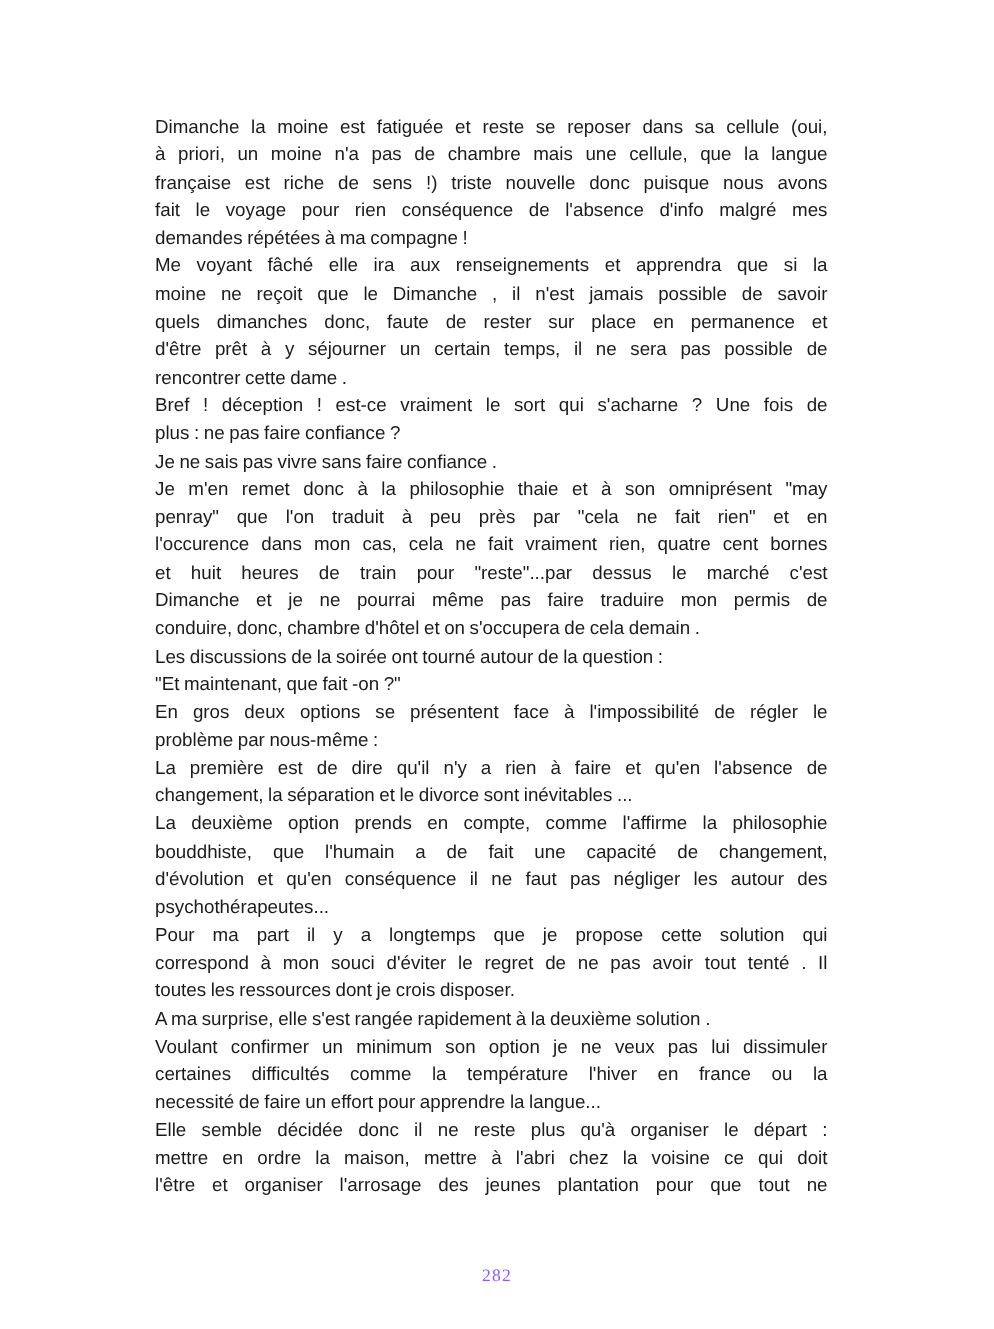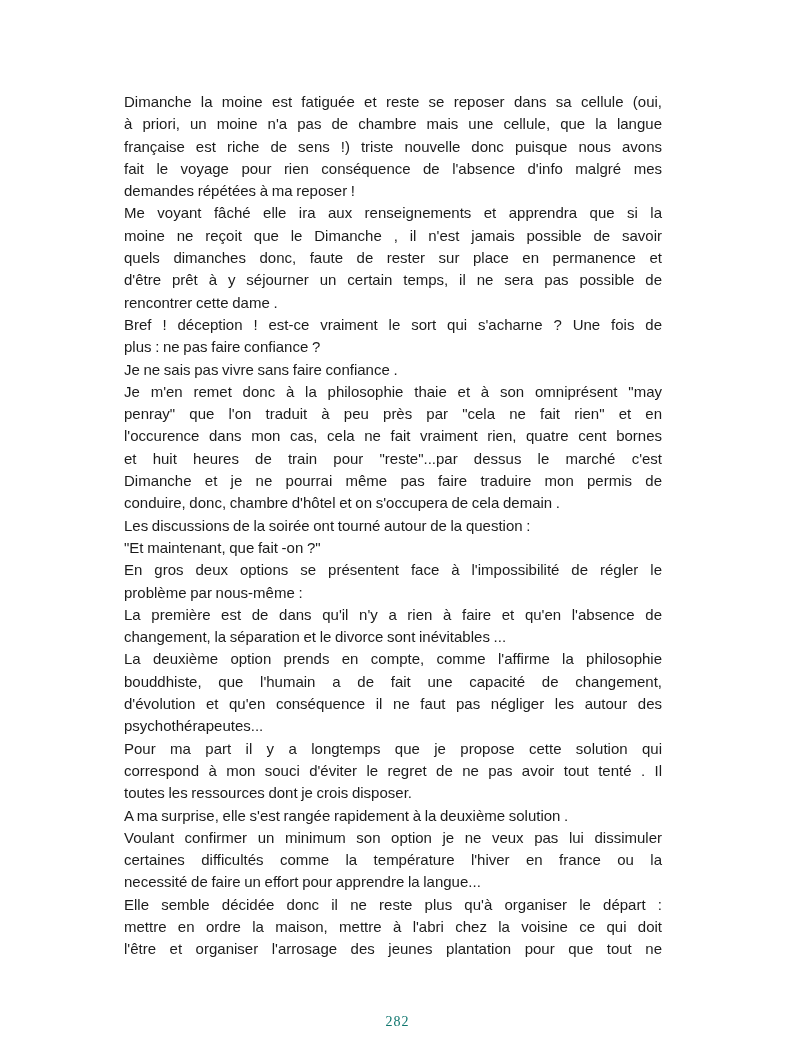--- a/index.html
+++ b/index.html
@@ -38,35 +38,35 @@
     text-align-last: left;
   }
   .page-number {
     position: absolute;
     top: 1014px;
     left: 0;
     width: 795px;
     text-align: center;
     font-family: "Liberation Serif", serif;
     font-size: 14px;
-    color: #0f766e;
+    color: #8b5cf6;
     letter-spacing: 1px;
   }
 </style>
 </head>
 <body>
 
 <div class="page">
   <div class="text-block" id="text-block">
       <div class="paragraph">
         <div class="line">Dimanche la moine est fatiguée et reste se reposer dans sa cellule (oui,</div>
         <div class="line">à priori, un moine n'a pas de chambre mais une cellule, que la langue</div>
         <div class="line">française est riche de sens !) triste nouvelle donc puisque nous avons</div>
         <div class="line">fait le voyage pour rien conséquence de l'absence d'info malgré mes</div>
-        <div class="line last">demandes répétées à ma reposer !</div>
+        <div class="line last">demandes répétées à ma compagne !</div>
       </div>
       <div class="paragraph">
         <div class="line">Me voyant fâché elle ira aux renseignements et apprendra que si la</div>
         <div class="line">moine ne reçoit que le Dimanche , il n'est jamais possible de savoir</div>
         <div class="line">quels dimanches donc, faute de rester sur place en permanence et</div>
         <div class="line">d'être prêt à y séjourner un certain temps, il ne sera pas possible de</div>
         <div class="line last">rencontrer cette dame .</div>
       </div>
       <div class="paragraph">
         <div class="line">Bref ! déception ! est-ce vraiment le sort qui s'acharne ? Une fois de</div>
@@ -87,21 +87,21 @@
         <div class="line last">Les discussions de la soirée ont tourné autour de la question :</div>
       </div>
       <div class="paragraph">
         <div class="line last">"Et maintenant, que fait -on ?"</div>
       </div>
       <div class="paragraph">
         <div class="line">En gros deux options se présentent face à l'impossibilité de régler le</div>
         <div class="line last">problème par nous-même :</div>
       </div>
       <div class="paragraph">
-        <div class="line">La première est de dans qu'il n'y a rien à faire et qu'en l'absence de</div>
+        <div class="line">La première est de dire qu'il n'y a rien à faire et qu'en l'absence de</div>
         <div class="line last">changement, la séparation et le divorce sont inévitables ...</div>
       </div>
       <div class="paragraph">
         <div class="line">La deuxième option prends en compte, comme l'affirme la philosophie</div>
         <div class="line">bouddhiste, que l'humain a de fait une capacité de changement,</div>
         <div class="line">d'évolution et qu'en conséquence il ne faut pas négliger les autour des</div>
         <div class="line last">psychothérapeutes...</div>
       </div>
       <div class="paragraph">
         <div class="line">Pour ma part il y a longtemps que je propose cette solution qui</div>

